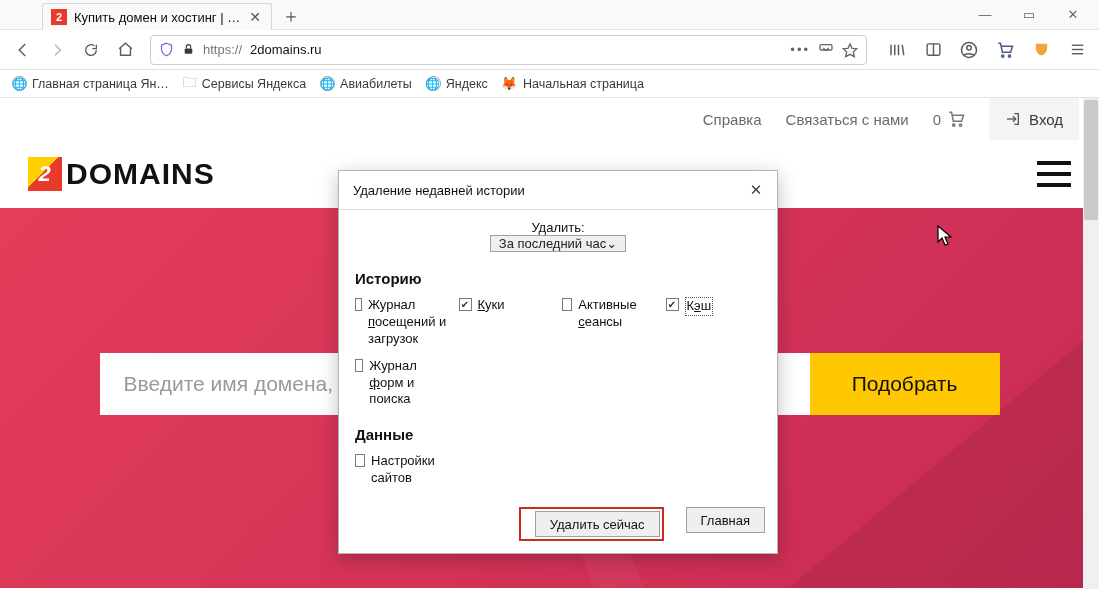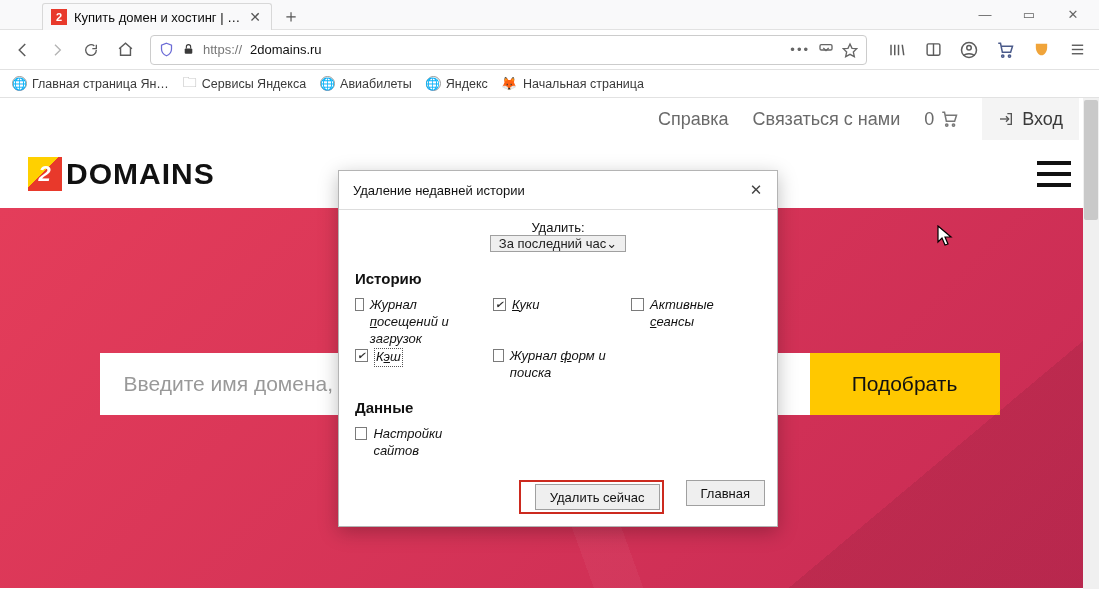--- a/index.html
+++ b/index.html
@@ -26,21 +26,21 @@
   .pocket-ic { color: #f77a4a; }
 
   
   .bm-bar { height: 28px; display: flex; align-items: center; gap: 14px; padding: 0 12px; border-bottom: 1px solid #e2e2e2; color: #3a3a3a; font-size: 12.5px; }
   .bm-item { display: flex; align-items: center; gap: 5px; }
   .bm-ic { width: 15px; height: 15px; display: inline-flex; align-items: center; justify-content: center; font-size: 12px; color: #446; border: 1px solid #999; border-radius: 50%; }
   .bm-folder { color: #999; font-size: 14px; }
 
   
   .page { position: relative; height: calc(589px - 30px - 40px - 28px); background: #fff; }
-  .page-topstrip { height: 42px; display: flex; justify-content: flex-end; align-items: center; gap: 24px; padding: 0 20px 0 0; color: #6a6a6a; font-size: 18px; }
+  .page-topstrip { height: 42px; display: flex; justify-content: flex-end; align-items: center; gap: 24px; padding: 0 20px 0 0; color: #6a6a6a; font-size: 15px; }
   .cart-count { display: flex; align-items: center; gap: 6px; }
   .login-btn { display: flex; align-items: center; gap: 8px; padding: 0 16px; height: 42px; background: #f4f4f4; color: #3a3a3a; }
   .page-nav { height: 68px; display: flex; align-items: center; justify-content: space-between; padding: 0 28px; }
   .logo { font-family: Arial, sans-serif; font-weight: 800; font-size: 30px; letter-spacing: 1px; color: #111; display: flex; align-items: center; gap: 4px; }
   .logo .logo-mark { display: inline-flex; width: 34px; height: 34px; background: linear-gradient(135deg, #ffd000 45%, #e8392b 45%); color: #fff; align-items: center; justify-content: center; font-size: 22px; font-style: italic; font-weight: 800; }
   .hamburger { width: 34px; height: 26px; display: flex; flex-direction: column; justify-content: space-between; }
   .hamburger span { display: block; height: 4px; background: #111; }
 
   .hero { background: linear-gradient(135deg, #e43d5a 0%, #c72a54 100%); position: relative; height: 380px; color: #fff; overflow:hidden; }
   .hero-overlay { position:absolute; inset:0; background:
@@ -55,21 +55,21 @@
   .page-scroll-thumb { position: absolute; right: 1px; top: 2px; width: 14px; height: 120px; background: #c9c9c9; border-radius: 2px; }
 
   
   .dialog { position: absolute; top: 170px; left: 338px; width: 440px; background: #fff; border: 1px solid #b4b4b4; box-shadow: 0 5px 18px rgba(0,0,0,.25); z-index: 50; font-size: 13px; color: #111; }
   .dlg-head { display: flex; justify-content: space-between; align-items: center; padding: 8px 10px 8px 14px; border-bottom: 1px solid #ddd; }
   .dlg-close { font-size: 15px; color: #444; width: 22px; height: 22px; display: flex; align-items: center; justify-content: center; }
   .dlg-body { padding: 10px 16px 14px; }
   .range-row { display: flex; align-items: center; margin-bottom: 16px; flex-direction: column; }
   .range-select { flex: 1; height: 28px; border: 1px solid #a0a0a0; background: #efefef; padding: 0 8px; display: flex; align-items: center; justify-content: space-between; color: #222; }
   .section-h { font-weight: 700; font-size: 15px; margin: 18px 0 10px; }
-  .grid2 { display: grid; grid-template-columns: 1fr 1fr 1fr; gap: 0 8px; font-style: italic; }
+  .grid2 { display: grid; grid-template-columns: 1fr 1fr 1fr 1fr; gap: 10px 8px; }
   .chk-row { display: flex; align-items: flex-start; gap: 6px; line-height: 1.3; }
   .chk { width: 13px; height: 13px; border: 1px solid #7a7a7a; background: #fff; display: inline-flex; align-items: center; justify-content: center; font-size: 10px; color: #333; margin-top: 1px; }
   .underline-letter { text-decoration: underline; }
   .dlg-footer { display: flex; justify-content: flex-end; gap: 10px; padding: 6px 12px 12px; }
   .dlg-btn { height: 26px; padding: 0 14px; border: 1px solid #a0a0a0; background: #efefef; display: flex; align-items: center; margin-left: 12px; }
   .primary-wrap { border: 2px solid #cc2a1f; padding: 2px; }
   .focus-box { border: 1px dotted #555; padding: 0 1px; }
 
   .cursor { position: absolute; top: 225px; left: 937px; font-size: 18px; color: #000; z-index: 80; pointer-events: none; }
   svg { display: block; }

